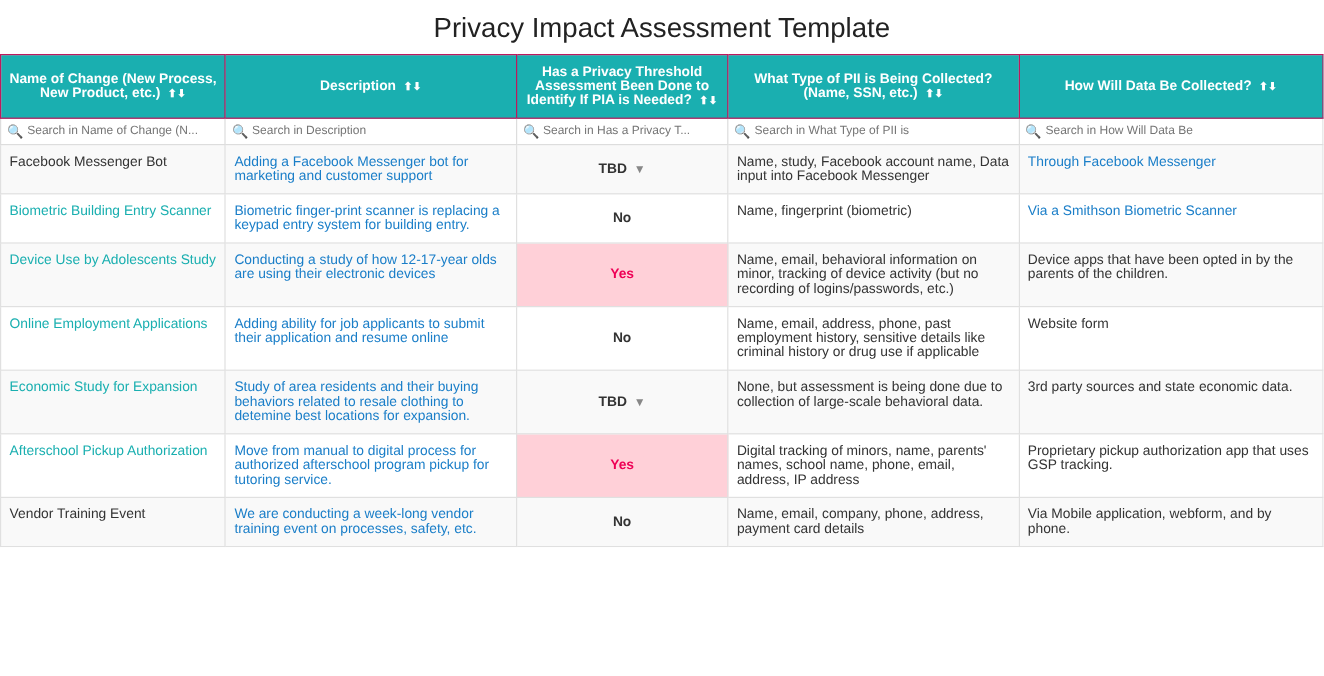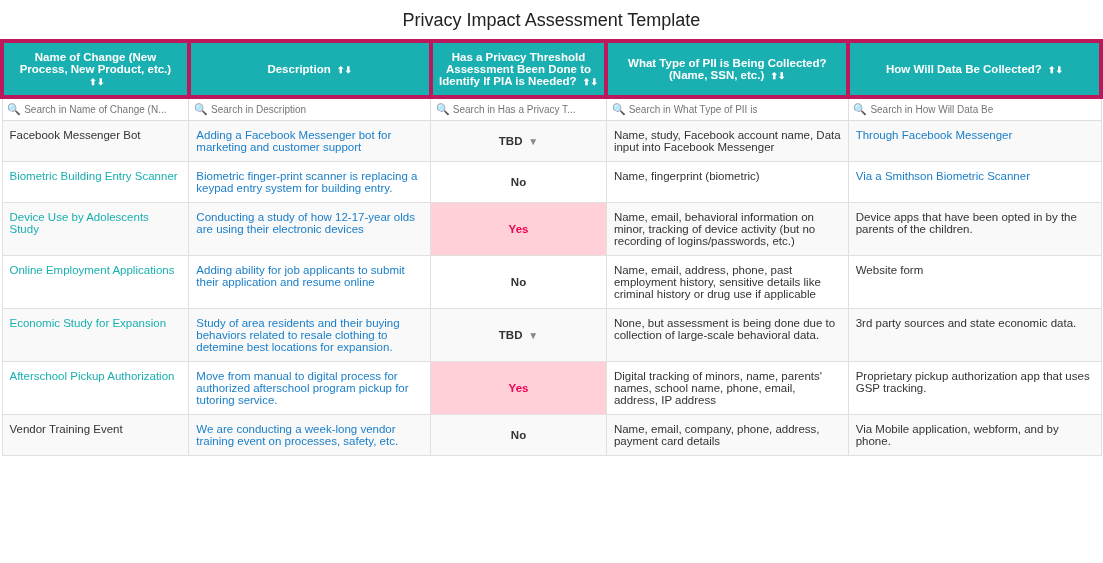--- a/index.html
+++ b/index.html
@@ -1,33 +1,33 @@
 <!DOCTYPE html>
 <html><head>
   <meta charset="utf-8">
   <style>
     * { box-sizing: border-box; margin: 0; padding: 0; }
     body { font-family: Arial, sans-serif; font-size: 12px; background: #fff; color: #333; }
-    h1 { text-align: center; font-size: 18px; font-weight: normal; padding: 10px 0 8px; color: #222; }
+    h1 { text-align: center; font-size: 23px; font-weight: normal; padding: 10px 0 8px; color: #222; }
     .table-wrapper { width: 1103px; overflow-x: auto; }
     table { width: 100%; border-collapse: collapse; table-layout: fixed; }
     col.col1 { width: 17%; }
     col.col2 { width: 22%; }
     col.col3 { width: 16%; }
     col.col4 { width: 22%; }
     col.col5 { width: 23%; }
 
     thead tr.header-row th {
       background-color: #1aafb0;
       color: #fff;
       padding: 8px 6px;
       text-align: center;
       font-size: 11.5px;
       font-weight: bold;
-      border: 4px solid #be185d;
+      border: 1px solid #be185d;
       vertical-align: middle;
     }
     .sort-icon { display: inline-block; margin-left: 3px; font-size: 9px; }
 
     thead tr.search-row td {
       background: #fff;
       border: 1px solid #ddd;
       padding: 4px 5px;
     }
     .search-cell {

